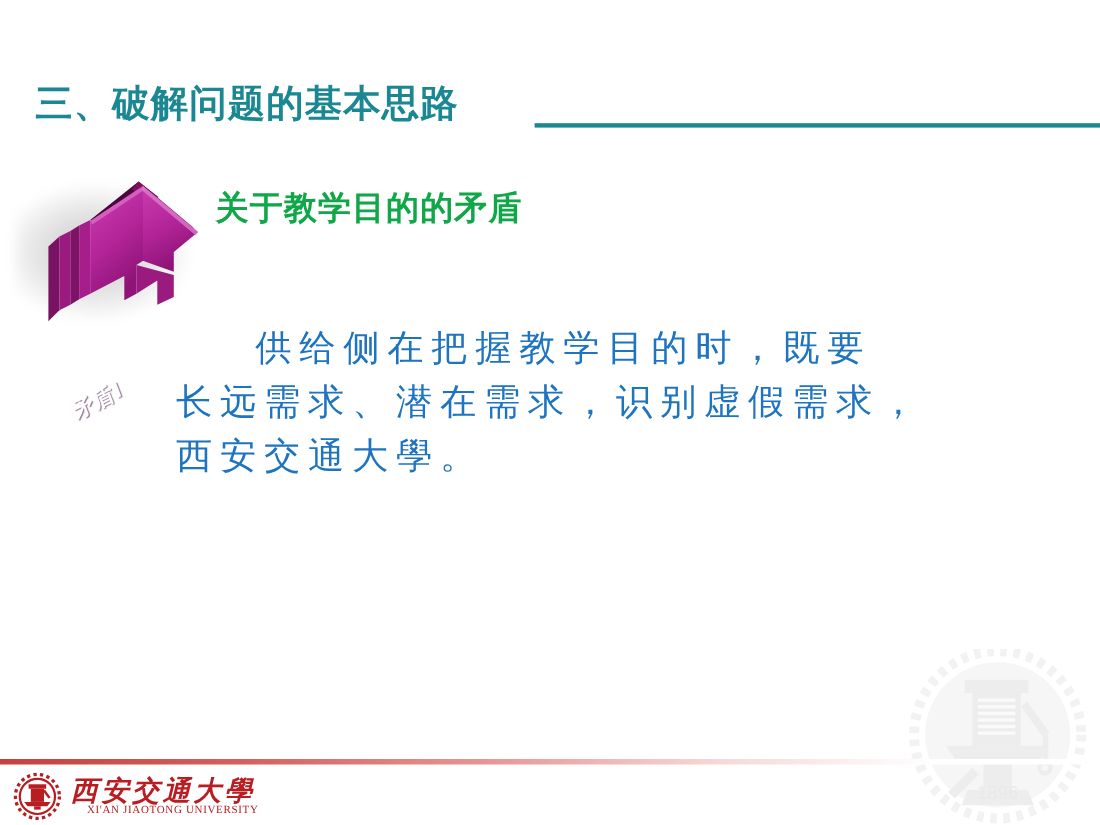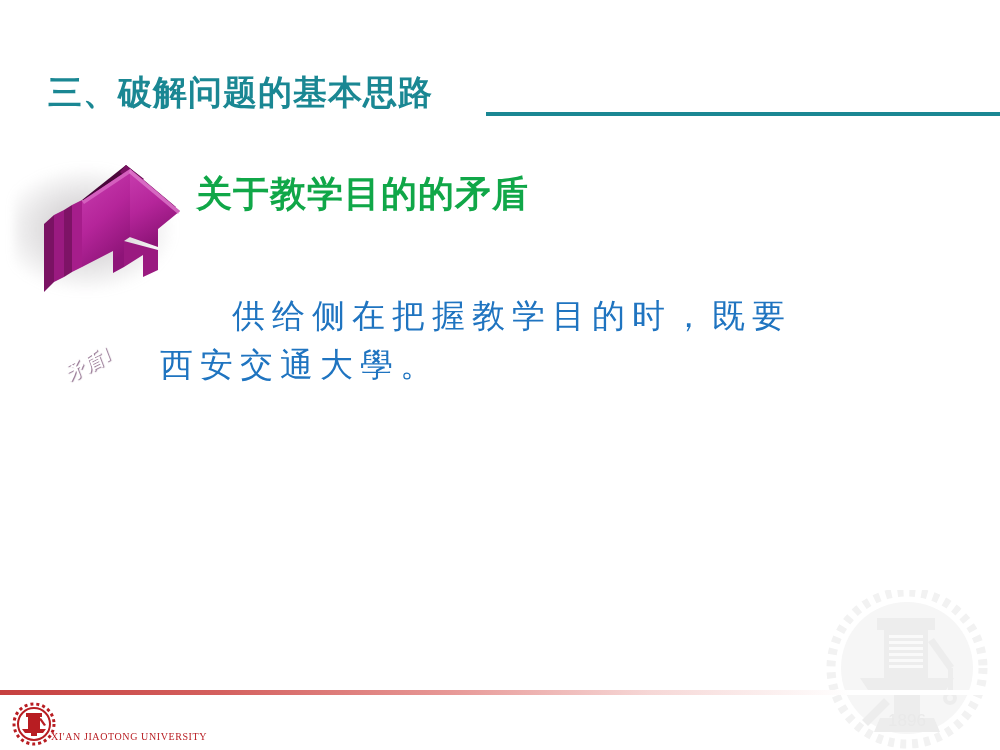--- a/index.html
+++ b/index.html
@@ -14,29 +14,29 @@
     position: relative;
     width: 1000px;
     height: 750px;
     background: #ffffff;
     overflow: hidden;
   }
 
   
   .section-title {
     position: absolute;
-    left: 48px;
+    left: 32px;
     top: 78px;
     font-size: 34px;
     font-weight: bold;
     color: #1A8793;
     letter-spacing: 1px;
     line-height: 1;
     white-space: nowrap;
-    font-family: Liberation Mono, monospace;
+    font-family: Liberation Serif, serif;
   }
   .title-rule {
     position: absolute;
     left: 486px;
     top: 112px;
     width: 514px;
     height: 4px;
     background: #1A8793;
   }
 
@@ -75,21 +75,21 @@
     text-shadow: 1px 1px 1px rgba(60,0,55,0.55);
     white-space: nowrap;
     font-family: "DejaVu Sans", "Liberation Sans", sans-serif;
   }
 
   
   .sub-heading {
     position: absolute;
     left: 196px;
     top: 172px;
-    font-size: 36px;
+    font-size: 30px;
     font-weight: bold;
     color: #10A748;
     letter-spacing: 1px;
     line-height: 1.2;
     white-space: nowrap;
     font-family: "DejaVu Sans", "Liberation Sans", sans-serif;
   }
 
   
   .body-block {
@@ -148,21 +148,21 @@
     font-size: 25px;
     font-weight: bold;
     color: #B81D22;
     letter-spacing: 3px;
     font-style: italic;
     white-space: nowrap;
     font-family: "DejaVu Serif", "Liberation Serif", serif;
   }
   .logo-en {
     position: absolute;
-    left: 39px;
+    left: 67px;
     top: 31px;
     font-size: 10px;
     color: #B81D22;
     letter-spacing: 0.6px;
     white-space: nowrap;
     font-family: "Liberation Serif", "DejaVu Serif", serif;
   }
 </style>
 </head>
 <body>
@@ -215,20 +215,21 @@
       <path d="M74 46 L122 14 L124 17 L76 49 Z" fill="#D96BC4" opacity="0.8"></path>
       <path d="M122 14 L172 56 L170 59 L121 18 Z" fill="#E07FCE" opacity="0.75"></path>
     </svg>
     <div class="arrow-label">矛盾I</div>
   </div>
 
   <div class="sub-heading">关于教学目的的矛盾</div>
 
   <div class="body-block">
     <div class="body-line indent">供给侧在把握教学目的时，既要</div>
+    <div class="body-line">长远需求、潜在需求，识别虚假需求，</div>
     <div class="body-line">西安交通大學。</div>
   </div>
 
   <svg class="watermark" viewBox="0 0 170 160">
     <g fill="#F2F2F2">
 
       <g>
         <circle cx="85" cy="78" r="76" fill="none" stroke="#F2F2F2" stroke-width="9" stroke-dasharray="6 6"></circle>
         <circle cx="85" cy="78" r="66" fill="#F6F6F6"></circle>
       </g>
@@ -263,16 +264,17 @@
   <div class="footer-logo">
     <svg class="logo-emblem" width="44" height="44" viewBox="0 0 44 44">
       <circle cx="22" cy="22" r="20" fill="none" stroke="#B81D22" stroke-width="3" stroke-dasharray="3 3"></circle>
       <circle cx="22" cy="22" r="16" fill="none" stroke="#B81D22" stroke-width="2"></circle>
       <rect x="14" y="11" width="16" height="4" fill="#B81D22"></rect>
       <rect x="16" y="15" width="12" height="12" fill="#B81D22"></rect>
       <path d="M10 27 L34 27 L31 31 L13 31 Z" fill="#B81D22"></path>
       <rect x="19" y="31" width="6" height="3" fill="#B81D22"></rect>
       <path d="M29 16 L34 23 L32 24 L27 17 Z" fill="#B81D22"></path>
     </svg>
+    <div class="logo-cn">西安交通大學</div>
     <div class="logo-en">XI'AN JIAOTONG UNIVERSITY</div>
   </div>
 
 </div>
 
 </body></html>

